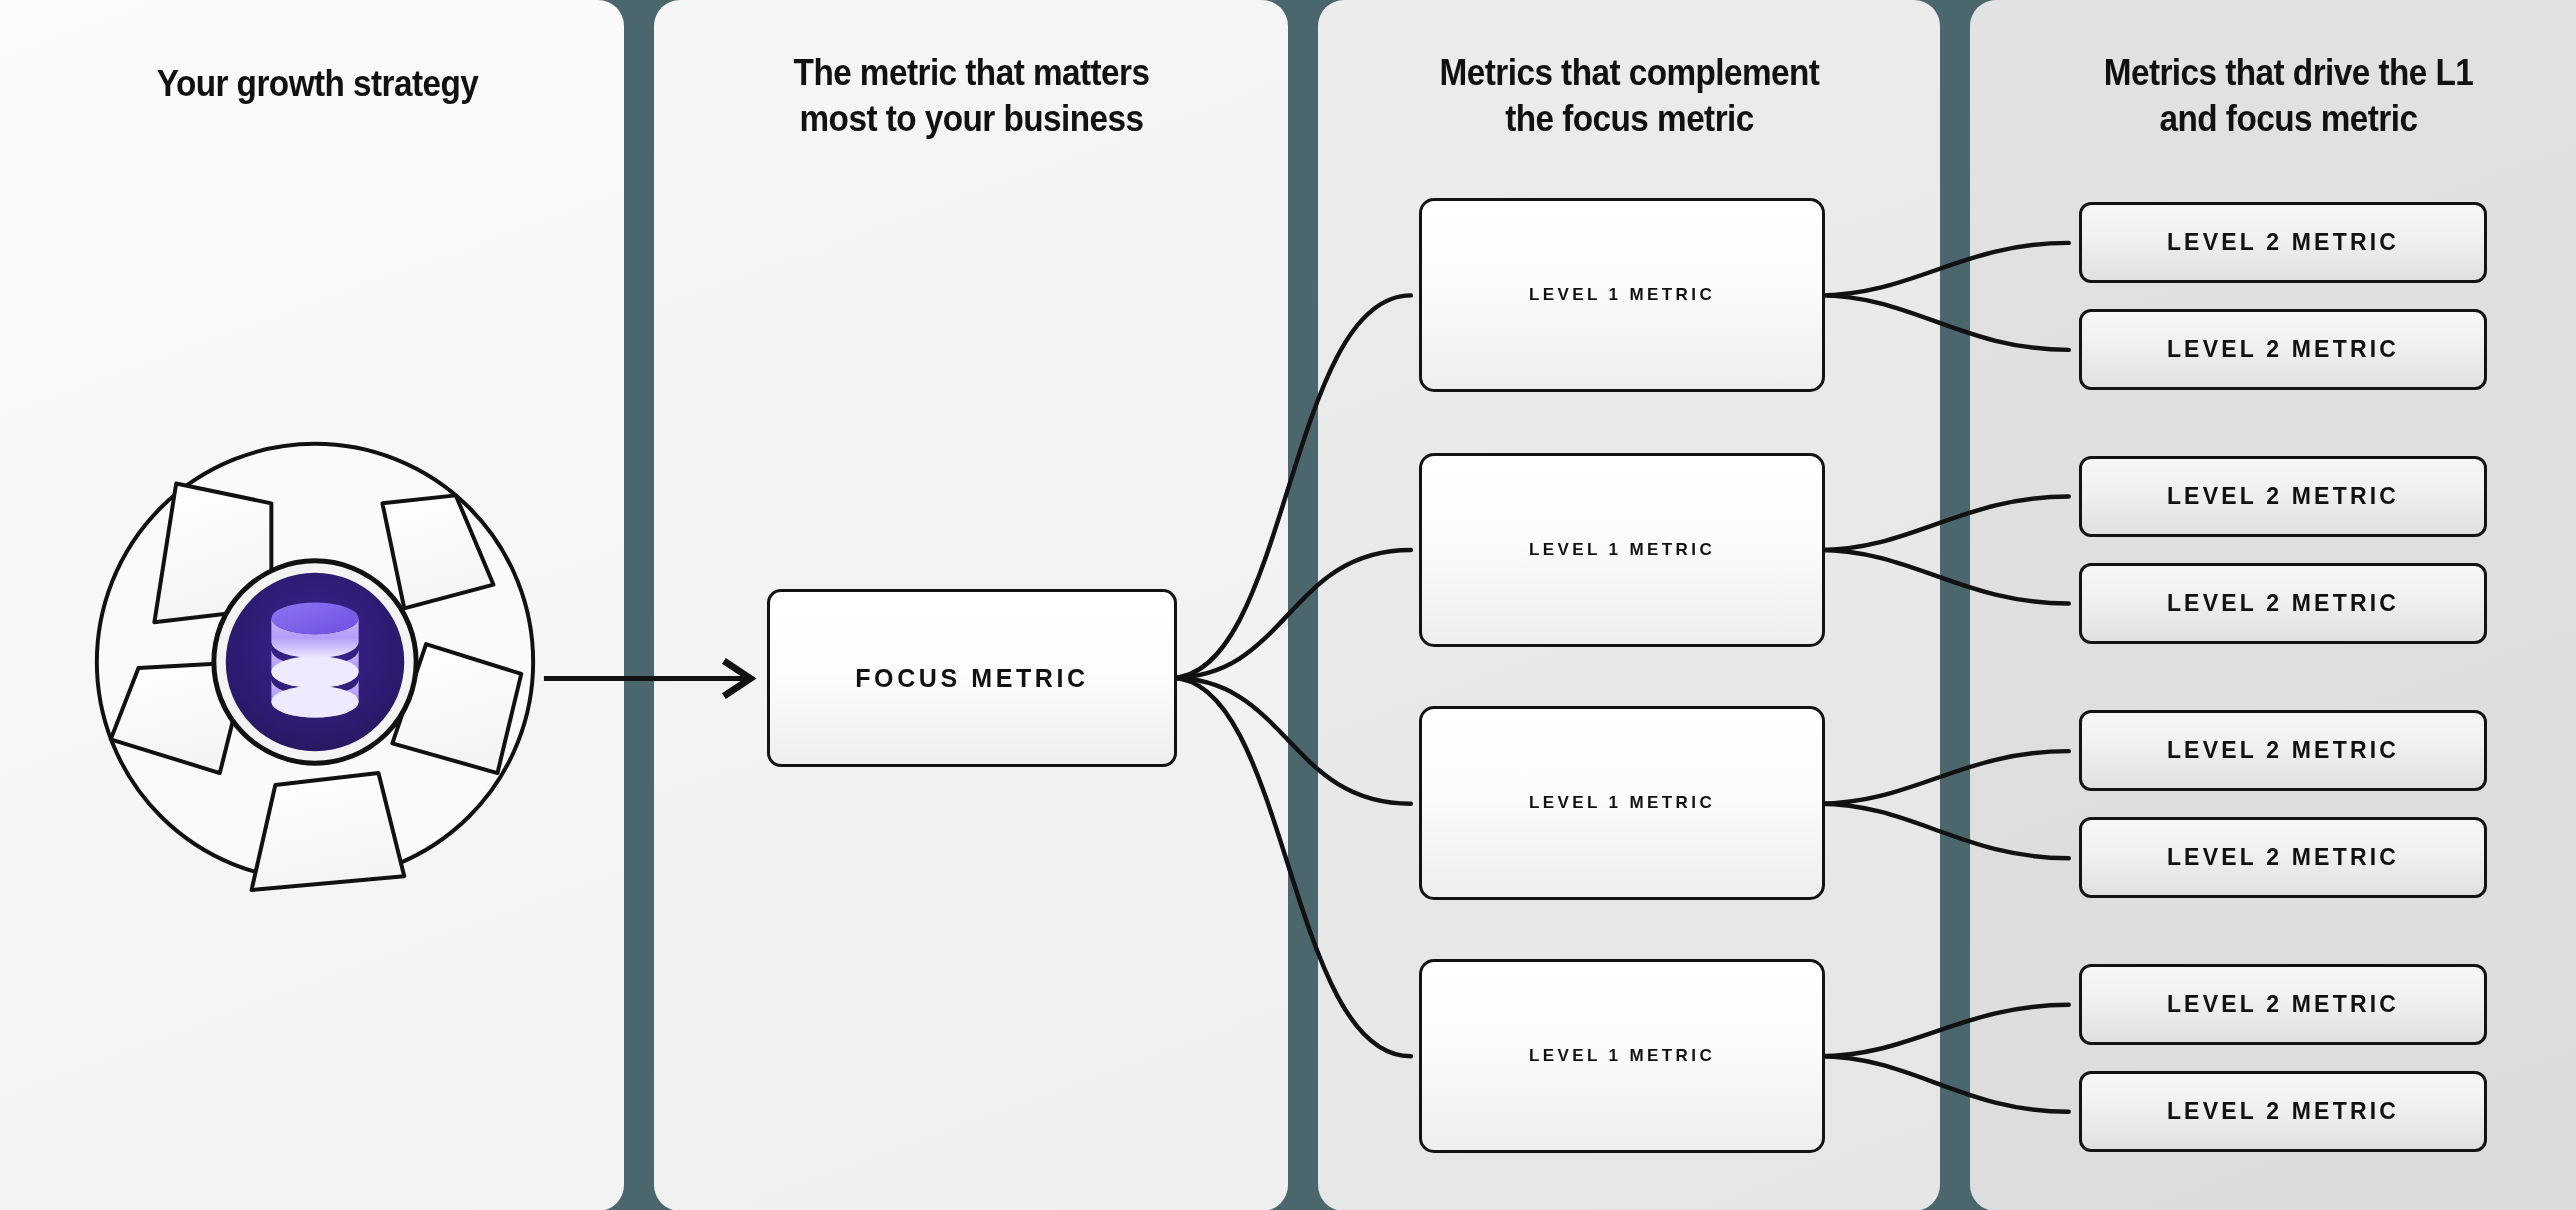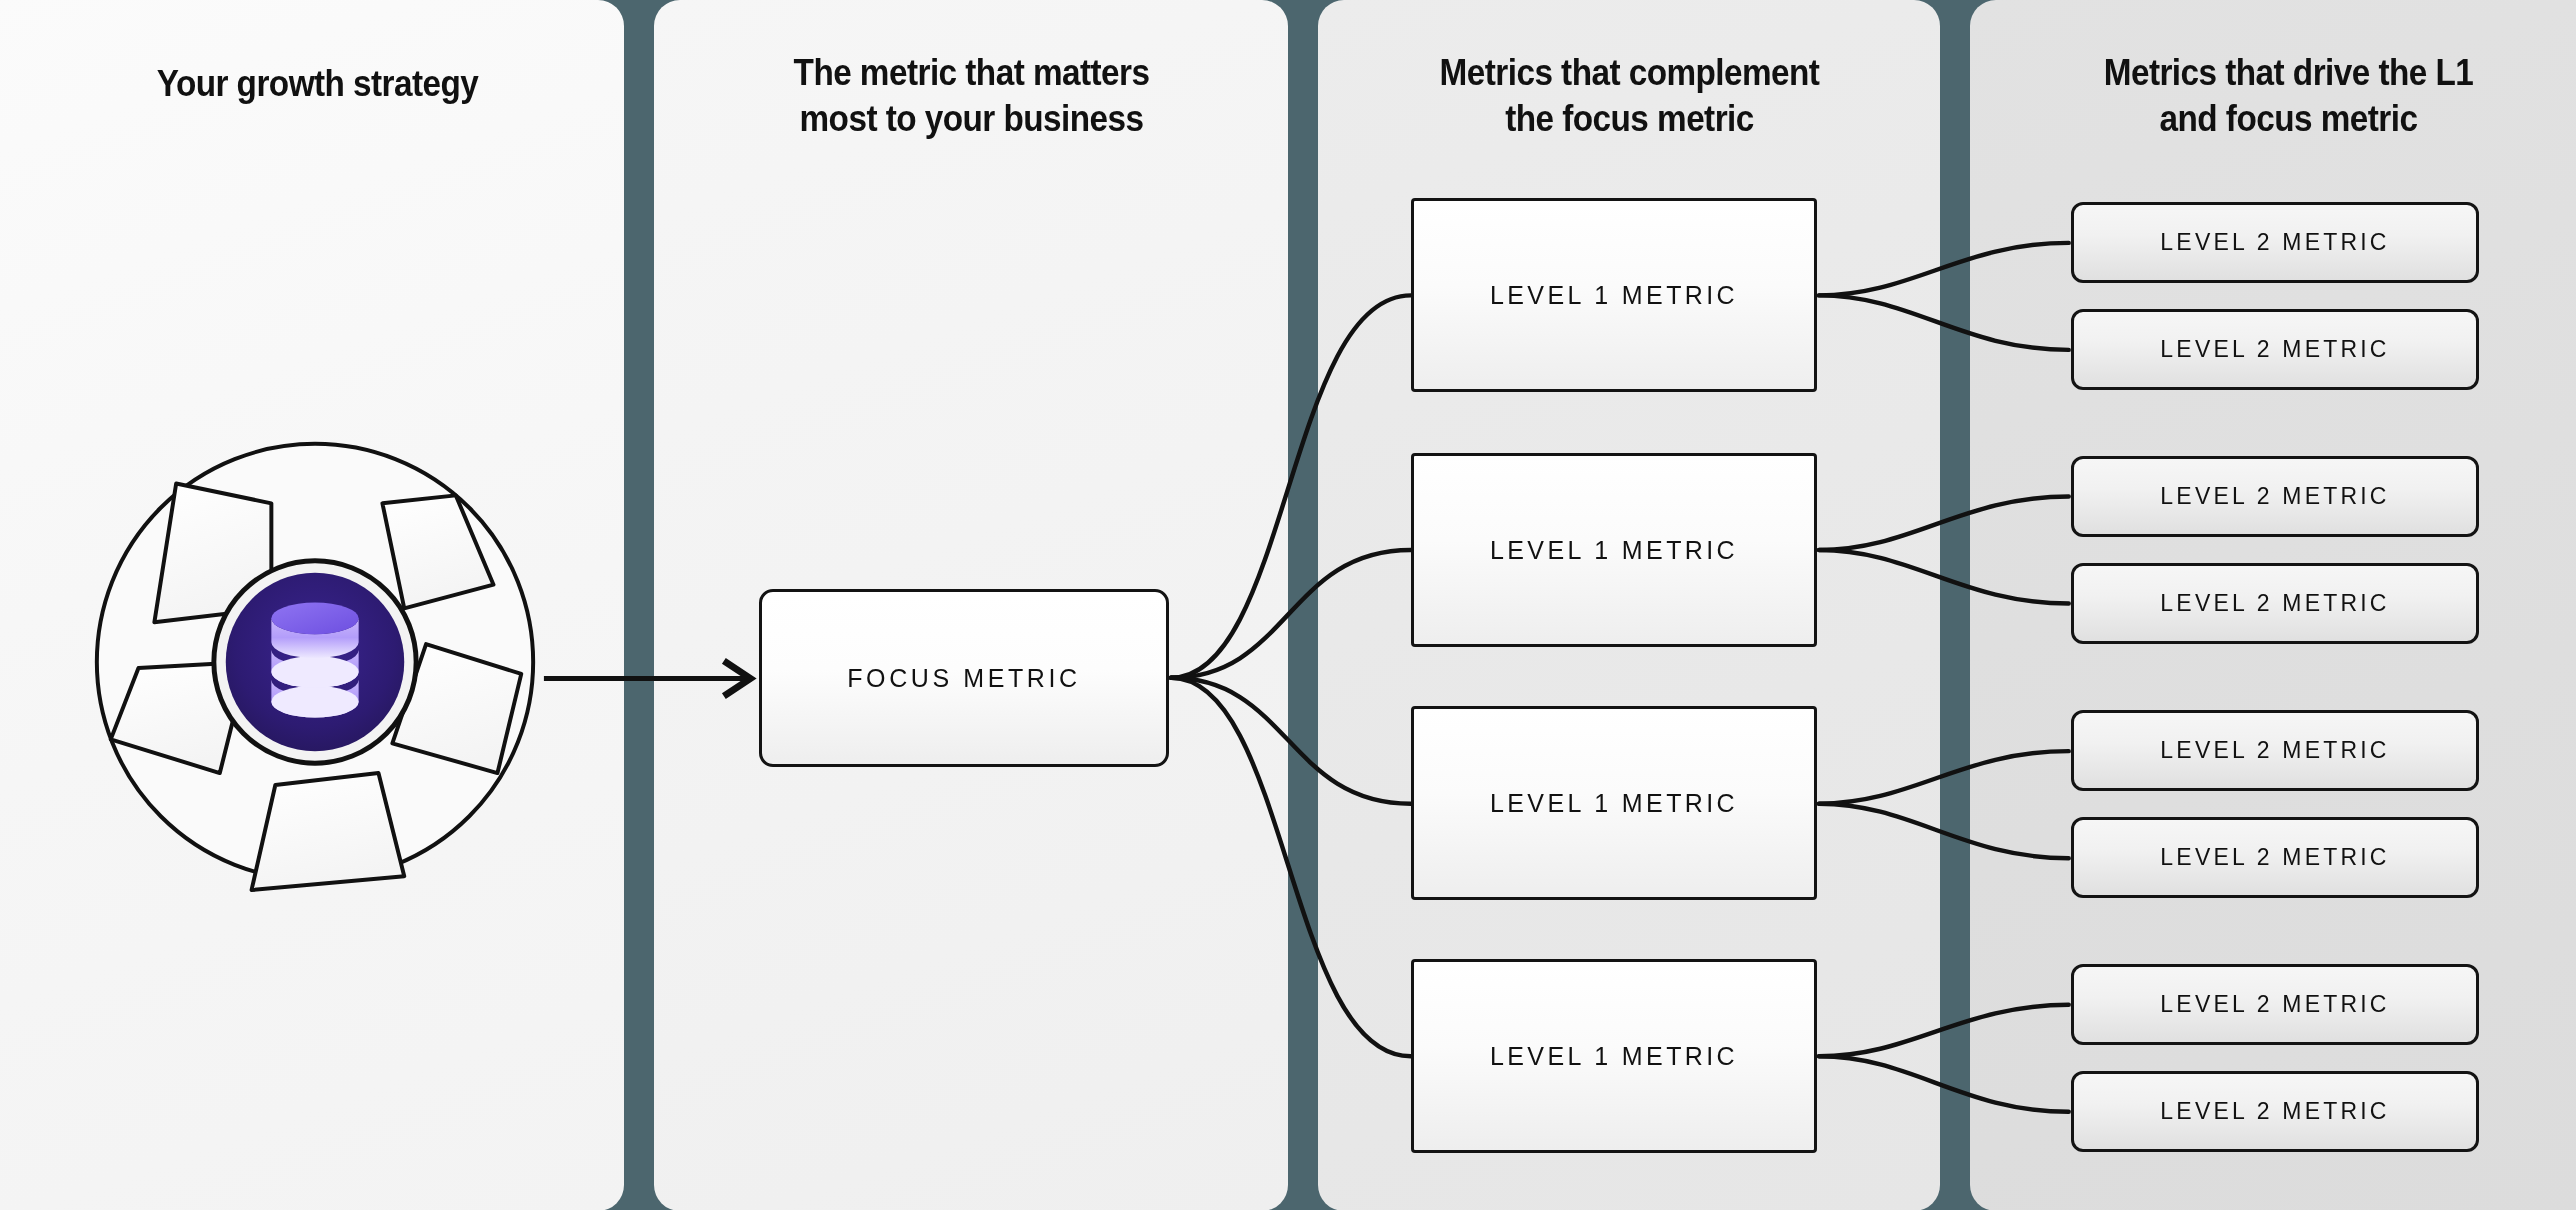--- a/index.html
+++ b/index.html
@@ -96,40 +96,41 @@
 
   
   .node {
     position: absolute;
     box-sizing: border-box;
     border: 3px solid #131313;
     display: flex;
     align-items: center;
     justify-content: center;
     color: #111111;
-    font-weight: 400;
+    font-weight: 700;
     text-align: right;
+    margin-left: 8px;
   }
   .node-focus {
     left: 759px;
     top: 589px;
     width: 410px;
     height: 178px;
     border-radius: 14px;
     background: linear-gradient(180deg, #ffffff 0%, #fdfdfd 45%, #eeeeee 100%);
     font-size: 25px;
     letter-spacing: 3.6px;
   }
   .node-l1 {
     left: 1411px;
     width: 406px;
     height: 194px;
-    border-radius: 4px;
+    border-radius: 15px;
     background: linear-gradient(180deg, #ffffff 0%, #fbfbfb 45%, #eeeeee 100%);
-    font-size: 25px;
+    font-size: 17px;
     letter-spacing: 3.4px;
   }
   #l1-0 { top: 198px; }
   #l1-1 { top: 453px; }
   #l1-2 { top: 706px; }
   #l1-3 { top: 959px; }
 
   .node-l2 {
     left: 2071px;
     width: 408px;

